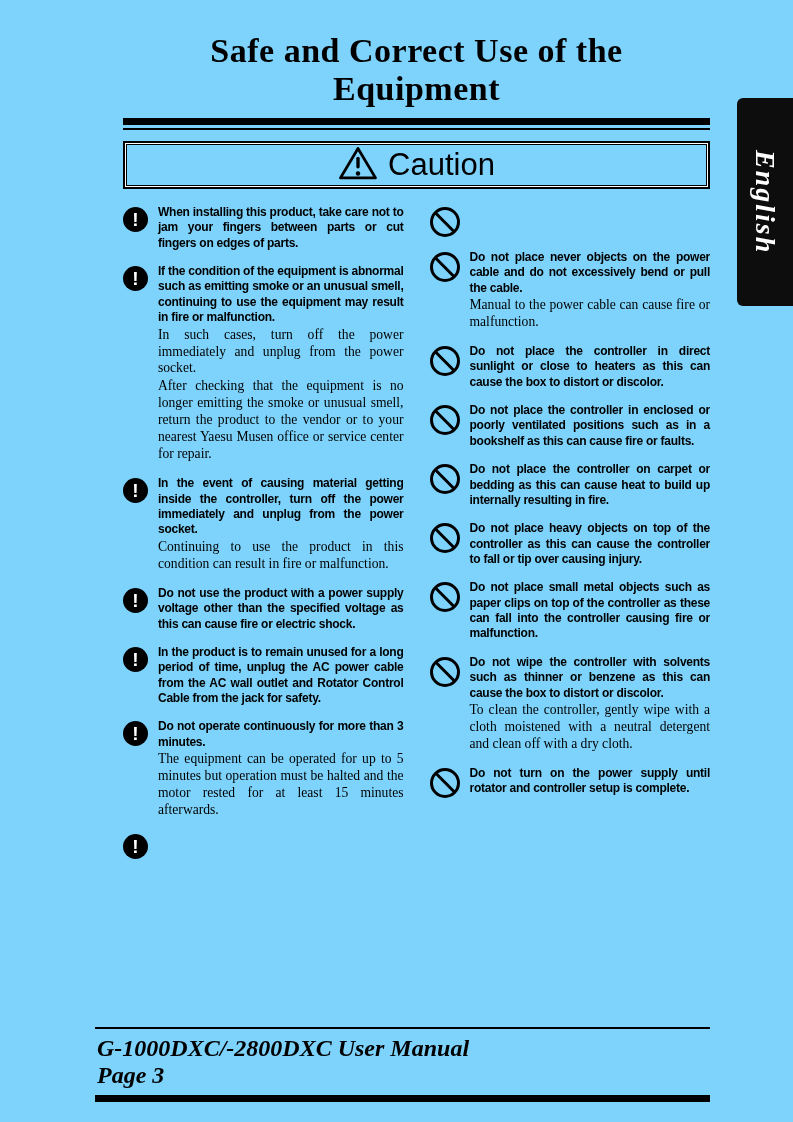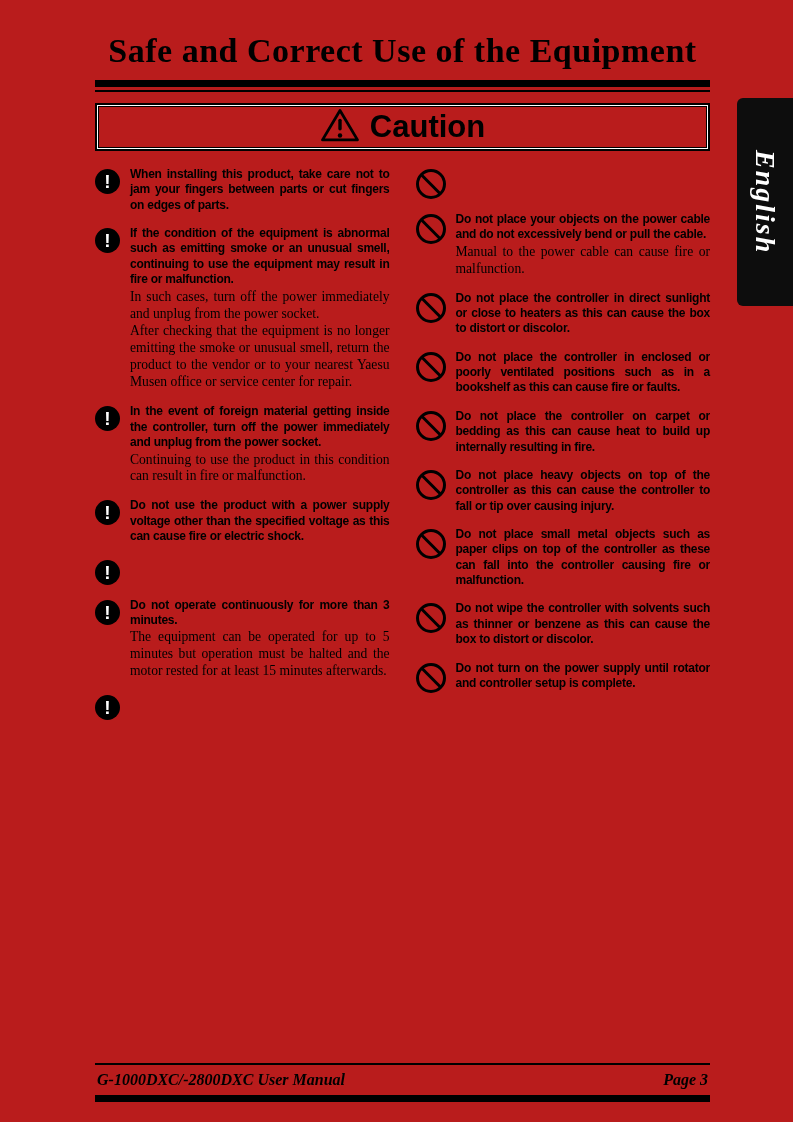--- a/index.html
+++ b/index.html
@@ -1,24 +1,25 @@
 <!DOCTYPE html>
 <html><head>
 <meta charset="utf-8">
 <style>
   html,body { margin:0; padding:0; background:#fff; }
   .page {
     position: relative;
     width: 793px;
     height: 1122px;
-    background: #b91c1c;
+    background: #7dd3fc;
     color: #000;
     font-family: "Liberation Serif", serif;
     overflow: hidden;
     box-sizing: border-box;
+    padding-left: 28px;
   }
   .content { padding: 18px 83px 0 95px; }
 
   .title {
     font-family: "Liberation Serif", serif;
     font-weight: bold;
     font-size: 34px;
     text-align: center;
     margin: 14px 0 10px 0;
     letter-spacing: 0.5px;
@@ -31,21 +32,21 @@
     border: 2px solid #000;
     box-shadow: 0 0 0 1px #fff inset, 0 0 0 2px #000 inset;
     height: 44px;
     display: flex;
     align-items: center;
     justify-content: center;
     gap: 10px;
   }
   .caution-label {
     font-family: "Liberation Sans", sans-serif;
-    font-weight: bold;
+    font-weight: normal;
     font-size: 31px;
     text-align: center;
   }
   .warning-triangle { display:inline-block; }
 
   .side-tab {
     position: absolute;
     right: 0;
     top: 98px;
     width: 56px;
@@ -135,21 +136,22 @@
   }
   .footer .rule-top { height: 2px; background: #000; }
   .footer-row {
     display: flex;
     justify-content: space-between;
     align-items: baseline;
     padding: 6px 2px 6px 2px;
     font-family: "Liberation Serif", serif;
     font-style: italic;
     font-weight: bold;
-    font-size: 16px;
+    font-size: 24px;
+    flex-direction: column;
   }
   .footer .rule-bottom { height: 7px; background: #000; }
 </style>
 </head>
 <body>
 
 <div class="page">
   <div class="content">
     <h1 class="title">Safe and Correct Use of the Equipment</h1>
     <div class="rule-thick"></div>
@@ -178,52 +180,55 @@
             <span class="icon-warn">!</span>
             <div class="item-text">
               <p class="item-bold">If the condition of the equipment is abnormal such as emitting smoke or an unusual smell, continuing to use the equipment may result in fire or malfunction.</p>
               <p class="item-body">In such cases, turn off the power immediately and unplug from the power socket.</p>
               <p class="item-body">After checking that the equipment is no longer emitting the smoke or unusual smell, return the product to the vendor or to your nearest Yaesu Musen office or service center for repair.</p>
             </div>
           </div>
           <div class="item">
             <span class="icon-warn">!</span>
             <div class="item-text">
-              <p class="item-bold">In the event of foreign material getting inside the controller, turn off the power immediately and unplug from the power socket.</p>
+              <p class="item-bold">In the event of causing material getting inside the controller, turn off the power immediately and unplug from the power socket.</p>
               <p class="item-body">Continuing to use the product in this condition can result in fire or malfunction.</p>
             </div>
           </div>
           <div class="item">
             <span class="icon-warn">!</span>
             <div class="item-text">
               <p class="item-bold">Do not use the product with a power supply voltage other than the specified voltage as this can cause fire or electric shock.</p>
             </div>
           </div>
           <div class="item">
             <span class="icon-warn">!</span>
+            <div class="item-text">
+              <p class="item-bold">In the product is to remain unused for a long period of time, unplug the AC power cable from the AC wall outlet and Rotator Control Cable from the jack for safety.</p>
+            </div>
           </div>
           <div class="item">
             <span class="icon-warn">!</span>
             <div class="item-text">
               <p class="item-bold">Do not operate continuously for more than 3 minutes.</p>
               <p class="item-body">The equipment can be operated for up to 5 minutes but operation must be halted and the motor rested for at least 15 minutes afterwards.</p>
             </div>
           </div>
           <div class="item">
             <span class="icon-warn">!</span>
           </div>
         </div>
       <div class="col" id="col-right">
           <div class="item">
             <span class="icon-no"></span>
           </div>
           <div class="item">
             <span class="icon-no"></span>
             <div class="item-text">
-              <p class="item-bold">Do not place your objects on the power cable and do not excessively bend or pull the cable.</p>
+              <p class="item-bold">Do not place never objects on the power cable and do not excessively bend or pull the cable.</p>
               <p class="item-body">Manual to the power cable can cause fire or malfunction.</p>
             </div>
           </div>
           <div class="item">
             <span class="icon-no"></span>
             <div class="item-text">
               <p class="item-bold">Do not place the controller in direct sunlight or close to heaters as this can cause the box to distort or discolor.</p>
             </div>
           </div>
           <div class="item">
@@ -247,20 +252,21 @@
           <div class="item">
             <span class="icon-no"></span>
             <div class="item-text">
               <p class="item-bold">Do not place small metal objects such as paper clips on top of the controller as these can fall into the controller causing fire or malfunction.</p>
             </div>
           </div>
           <div class="item">
             <span class="icon-no"></span>
             <div class="item-text">
               <p class="item-bold">Do not wipe the controller with solvents such as thinner or benzene as this can cause the box to distort or discolor.</p>
+              <p class="item-body">To clean the controller, gently wipe with a cloth moistened with a neutral detergent and clean off with a dry cloth.</p>
             </div>
           </div>
           <div class="item">
             <span class="icon-no"></span>
             <div class="item-text">
               <p class="item-bold">Do not turn on the power supply until rotator and controller setup is complete.</p>
             </div>
           </div>
         </div>
     </div>

